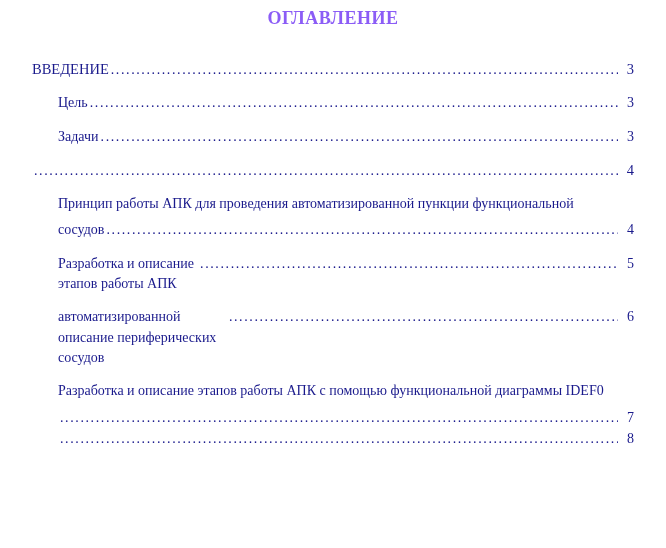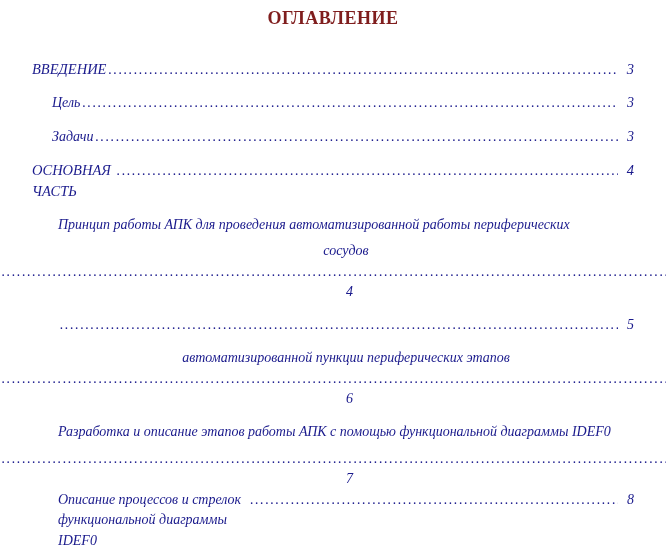--- a/index.html
+++ b/index.html
@@ -21,34 +21,33 @@
     box-sizing: border-box;
     padding: 0 24px;
   }
   .doc-title {
     text-align: center;
     font-weight: bold;
     font-size: 18px;
     letter-spacing: 0.5px;
     margin-top: 8px;
     margin-bottom: 30px;
-    color: #7f1d1d;
+    color: #8b5cf6;
   }
   .toc {
     padding: 0 8px 0 8px;
   }
   .toc-entry {
     display: block;
     text-decoration: none;
     color: #1a1a8c;
     font-size: 14.5px;
     line-height: 1.45;
     margin-bottom: 13px;
     position: relative;
-    font-style: italic;
   }
   .toc-entry .row {
     display: flex;
     align-items: baseline;
     width: 100%;
   }
   .toc-entry .txt {
     white-space: pre-wrap;
   }
   .toc-entry .dots {
@@ -72,33 +71,32 @@
     margin-left: 0;
     font-size: 14.5px;
   }
   
   .lvl2 {
     margin-left: 26px;
     font-size: 14px;
   }
   
   .lvl3 {
-    margin-left: 20px;
+    margin-left: 26px;
     font-size: 14px;
   }
   
   .wrap .line1 {
     display: block;
     margin-bottom: 6px;
   }
   .wrap .line2 {
     display: flex;
-    align-items: center;
+    align-items: flex-start;
     width: 100%;
-    flex-direction: column;
   }
   .tight {
     margin-bottom: 1px;
   }
 </style>
 </head>
 <body>
 
 <div class="page">
 
@@ -125,61 +123,60 @@
     <a class="toc-entry lvl3" href="#">
       <span class="row">
         <span class="txt">Задачи</span>
         <span class="dots">.......................................................................................................................................................</span>
         <span class="pg">3</span>
       </span>
     </a>
 
     <a class="toc-entry lvl1" href="#">
       <span class="row">
-        <span class="txt">ОСНОВНАЯ ЧАСТЬ</span>
         <span class="dots">.......................................................................................................................................................</span>
         <span class="pg">4</span>
       </span>
     </a>
 
     <a class="toc-entry lvl2 wrap" href="#">
-      <span class="line1">Принцип работы АПК для проведения автоматизированной работы периферических</span>
+      <span class="line1">Принцип работы АПК для проведения автоматизированной пункции функциональной</span>
       <span class="line2">
         <span class="txt">сосудов</span>
         <span class="dots">.......................................................................................................................................................</span>
         <span class="pg">4</span>
       </span>
     </a>
 
     <a class="toc-entry lvl2" href="#">
       <span class="row">
+        <span class="txt">Разработка и описание этапов работы АПК</span>
         <span class="dots">.......................................................................................................................................................</span>
         <span class="pg">5</span>
       </span>
     </a>
 
     <a class="toc-entry lvl2 wrap" href="#">
       <span class="line2">
-        <span class="txt">автоматизированной пункции периферических этапов</span>
+        <span class="txt">автоматизированной описание периферических сосудов</span>
         <span class="dots">.......................................................................................................................................................</span>
         <span class="pg">6</span>
       </span>
     </a>
 
     <a class="toc-entry lvl2 wrap tight" href="#">
       <span class="line1">Разработка и описание этапов работы АПК с помощью функциональной диаграммы IDEF0</span>
       <span class="line2">
         <span class="txt"></span>
         <span class="dots">.......................................................................................................................................................</span>
         <span class="pg">7</span>
       </span>
     </a>
 
     <a class="toc-entry lvl2" href="#">
       <span class="row">
-        <span class="txt">Описание процессов и стрелок функциональной диаграммы IDEF0</span>
         <span class="dots">.......................................................................................................................................................</span>
         <span class="pg">8</span>
       </span>
     </a>
 
   </div>
 </div>
 
 </body></html>

